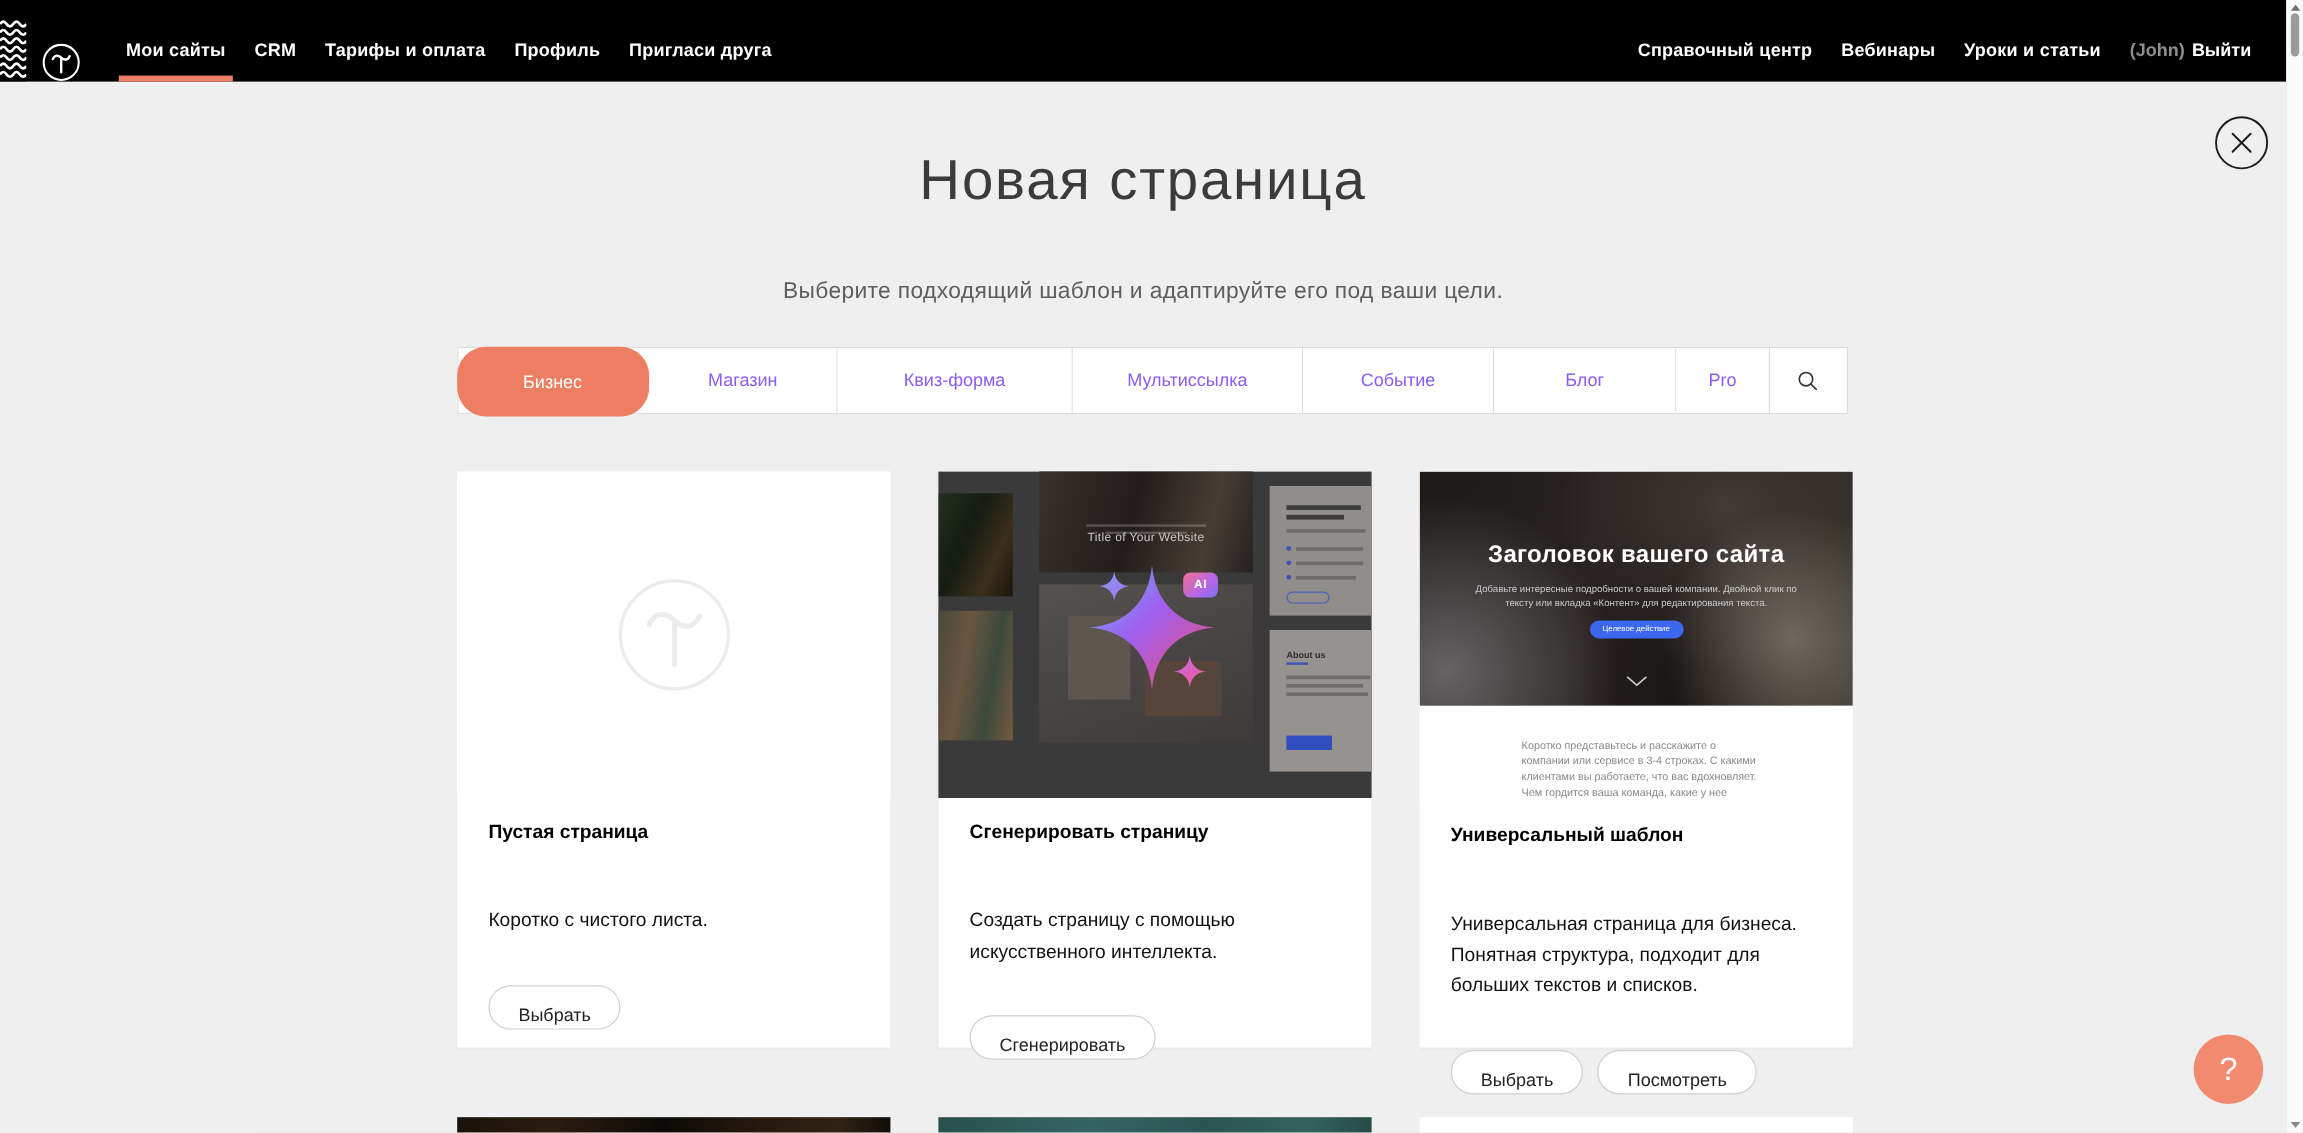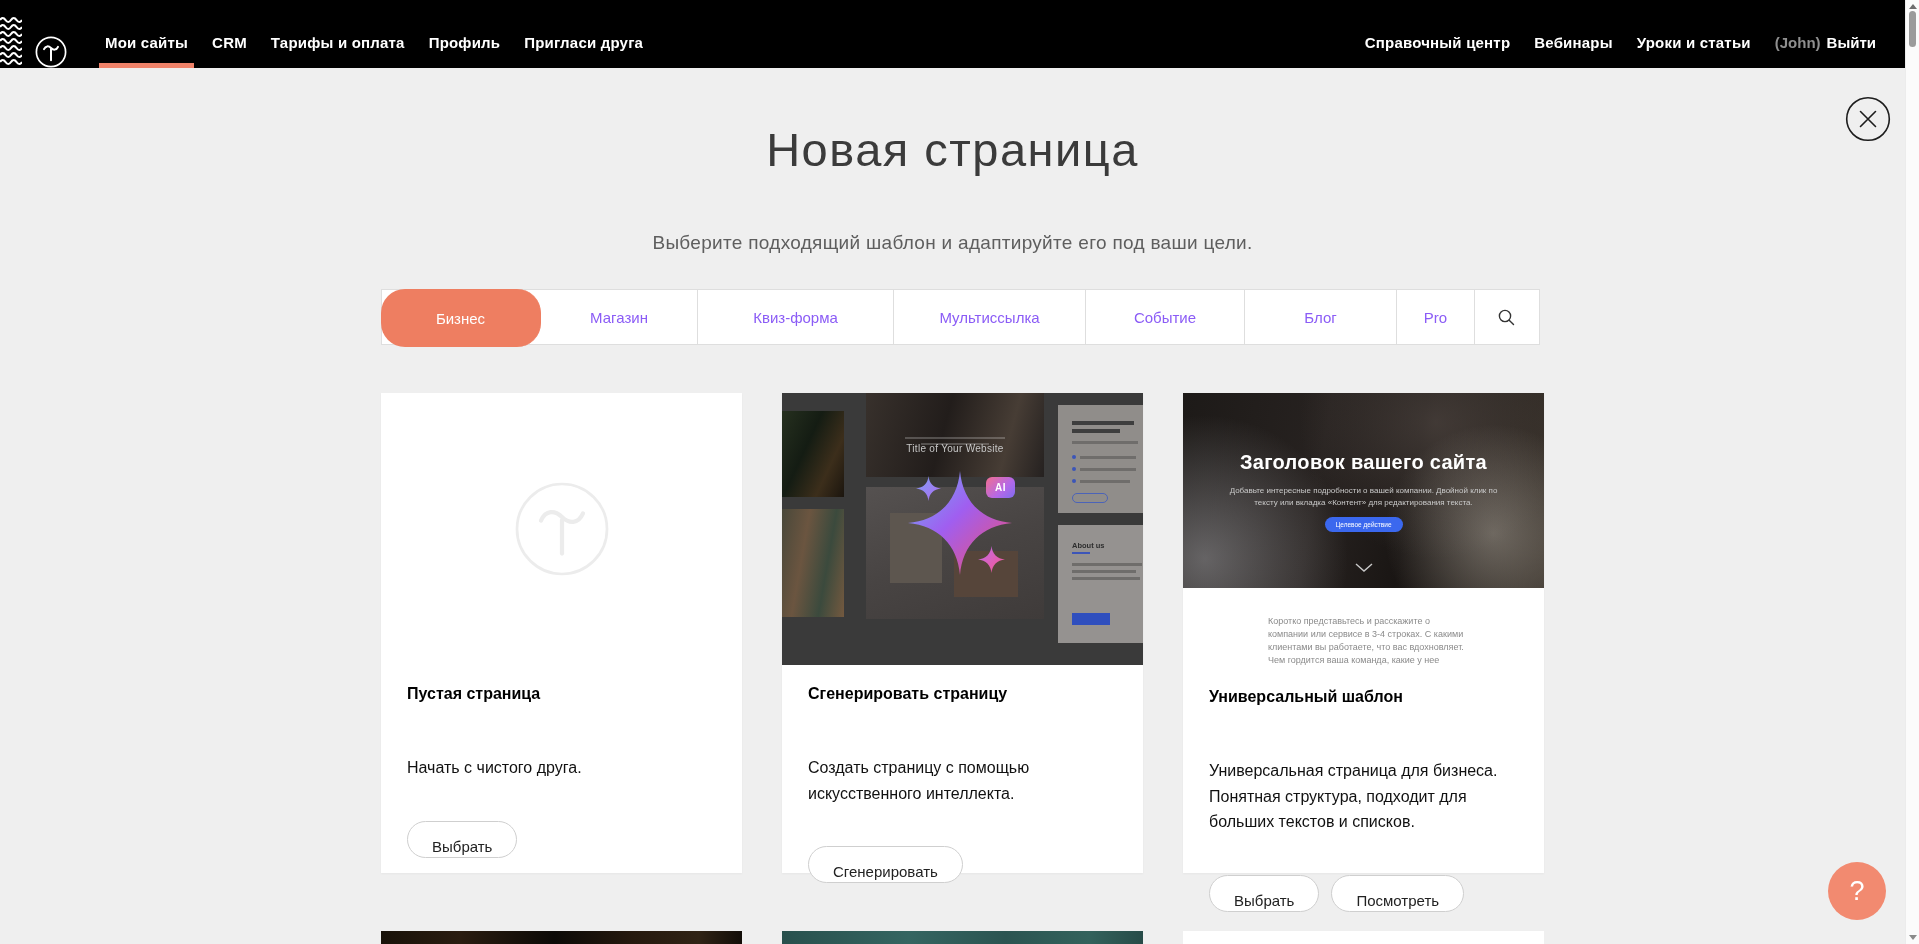--- a/index.html
+++ b/index.html
@@ -172,21 +172,21 @@
     <div class="card">
       <div class="thumb thumb-blank">
         <svg width="96" height="96" viewBox="0 0 32 32" xmlns="http://www.w3.org/2000/svg">
           <circle cx="16" cy="16" r="15" fill="none" stroke="#ececec" stroke-width="0.9"></circle>
           <path d="M9 13.2 C10.6 9.6 13.6 9.7 16 12 C18.4 14.3 21.4 14.4 23 10.8" fill="none" stroke="#ececec" stroke-width="1.4" stroke-linecap="round"></path>
           <path d="M16 13 L16 24.2" fill="none" stroke="#ececec" stroke-width="1.4" stroke-linecap="round"></path>
         </svg>
       </div>
       <div class="card-body">
         <div class="card-title">Пустая страница</div>
-        <div class="card-desc">Начать с чистого друга.</div>
+        <div class="card-desc">Коротко с чистого листа.</div>
         <div class="card-actions">
           <button class="pill-btn">Выбрать</button>
         </div>
       </div>
     </div>
 
     <div class="card">
       <div class="thumb thumb-ai">
         <div class="tile t-l1"></div>
         <div class="tile t-l2"></div>

